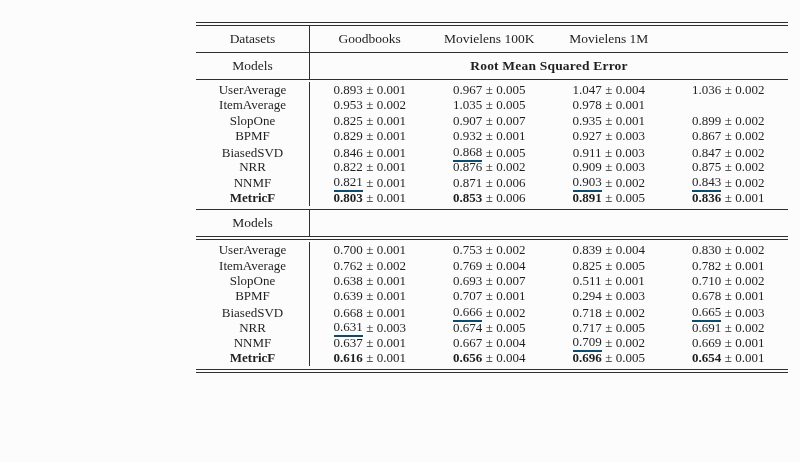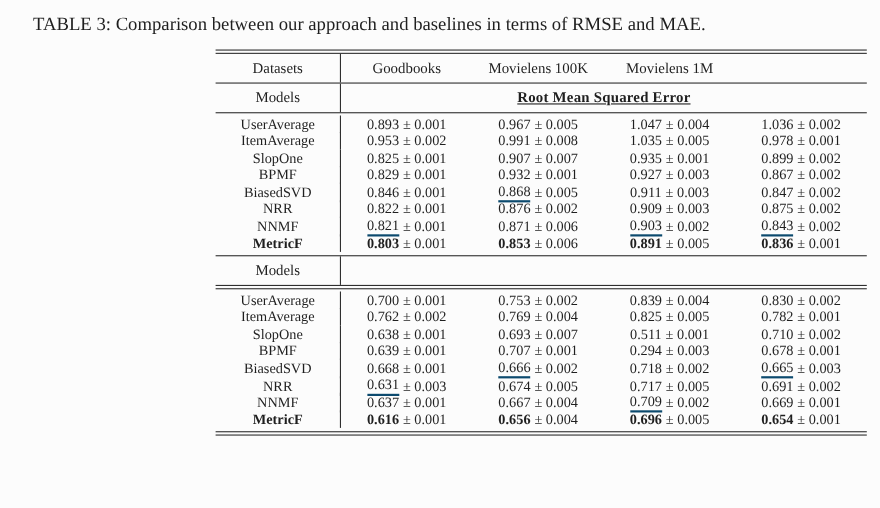--- a/index.html
+++ b/index.html
@@ -45,33 +45,31 @@
     display: flex;
     align-items: center;
     justify-content: center;
     white-space: nowrap;
   }
   .model-col { border-right: 1px solid #2f2f2f; }
   .span-cell {
     grid-column: 2 / 6;
     font-weight: bold;
     letter-spacing: 0.2px;
-    text-decoration: underline;
   }
   .section-body { padding: 2px 0 4px; }
   .b { font-weight: bold; }
   .mean.u { border-bottom: 2px solid #0c4a6e; }
   .err { margin-left: 3.5px; }
 </style>
 </head>
 <body>
 
 <div>
   <p class="caption">
-    <span>TABLE 3: Comparison between our approach and baselines in terms of RMSE and MAE.</span>
   </p>
 
   <div class="paper-table">
     <div class="rule double"></div>
 
     <div class="row header-row">
       <div class="cell model-col">Datasets</div>
       <div class="cell">Goodbooks</div>
       <div class="cell">Movielens 100K</div>
       <div class="cell">Movielens 1M</div>
@@ -105,24 +103,20 @@
               <span class="err">± 0.002</span>
             </div>
           </div>
           <div class="row data-row">
             <div class="cell model-col">ItemAverage</div>
             <div class="cell value-cell">
               <span class="mean">0.953</span>
               <span class="err">± 0.002</span>
             </div>
             <div class="cell value-cell">
-              <span class="mean">0.991</span>
-              <span class="err">± 0.008</span>
-            </div>
-            <div class="cell value-cell">
               <span class="mean">1.035</span>
               <span class="err">± 0.005</span>
             </div>
             <div class="cell value-cell">
               <span class="mean">0.978</span>
               <span class="err">± 0.001</span>
             </div>
           </div>
           <div class="row data-row">
             <div class="cell model-col">SlopOne</div>

